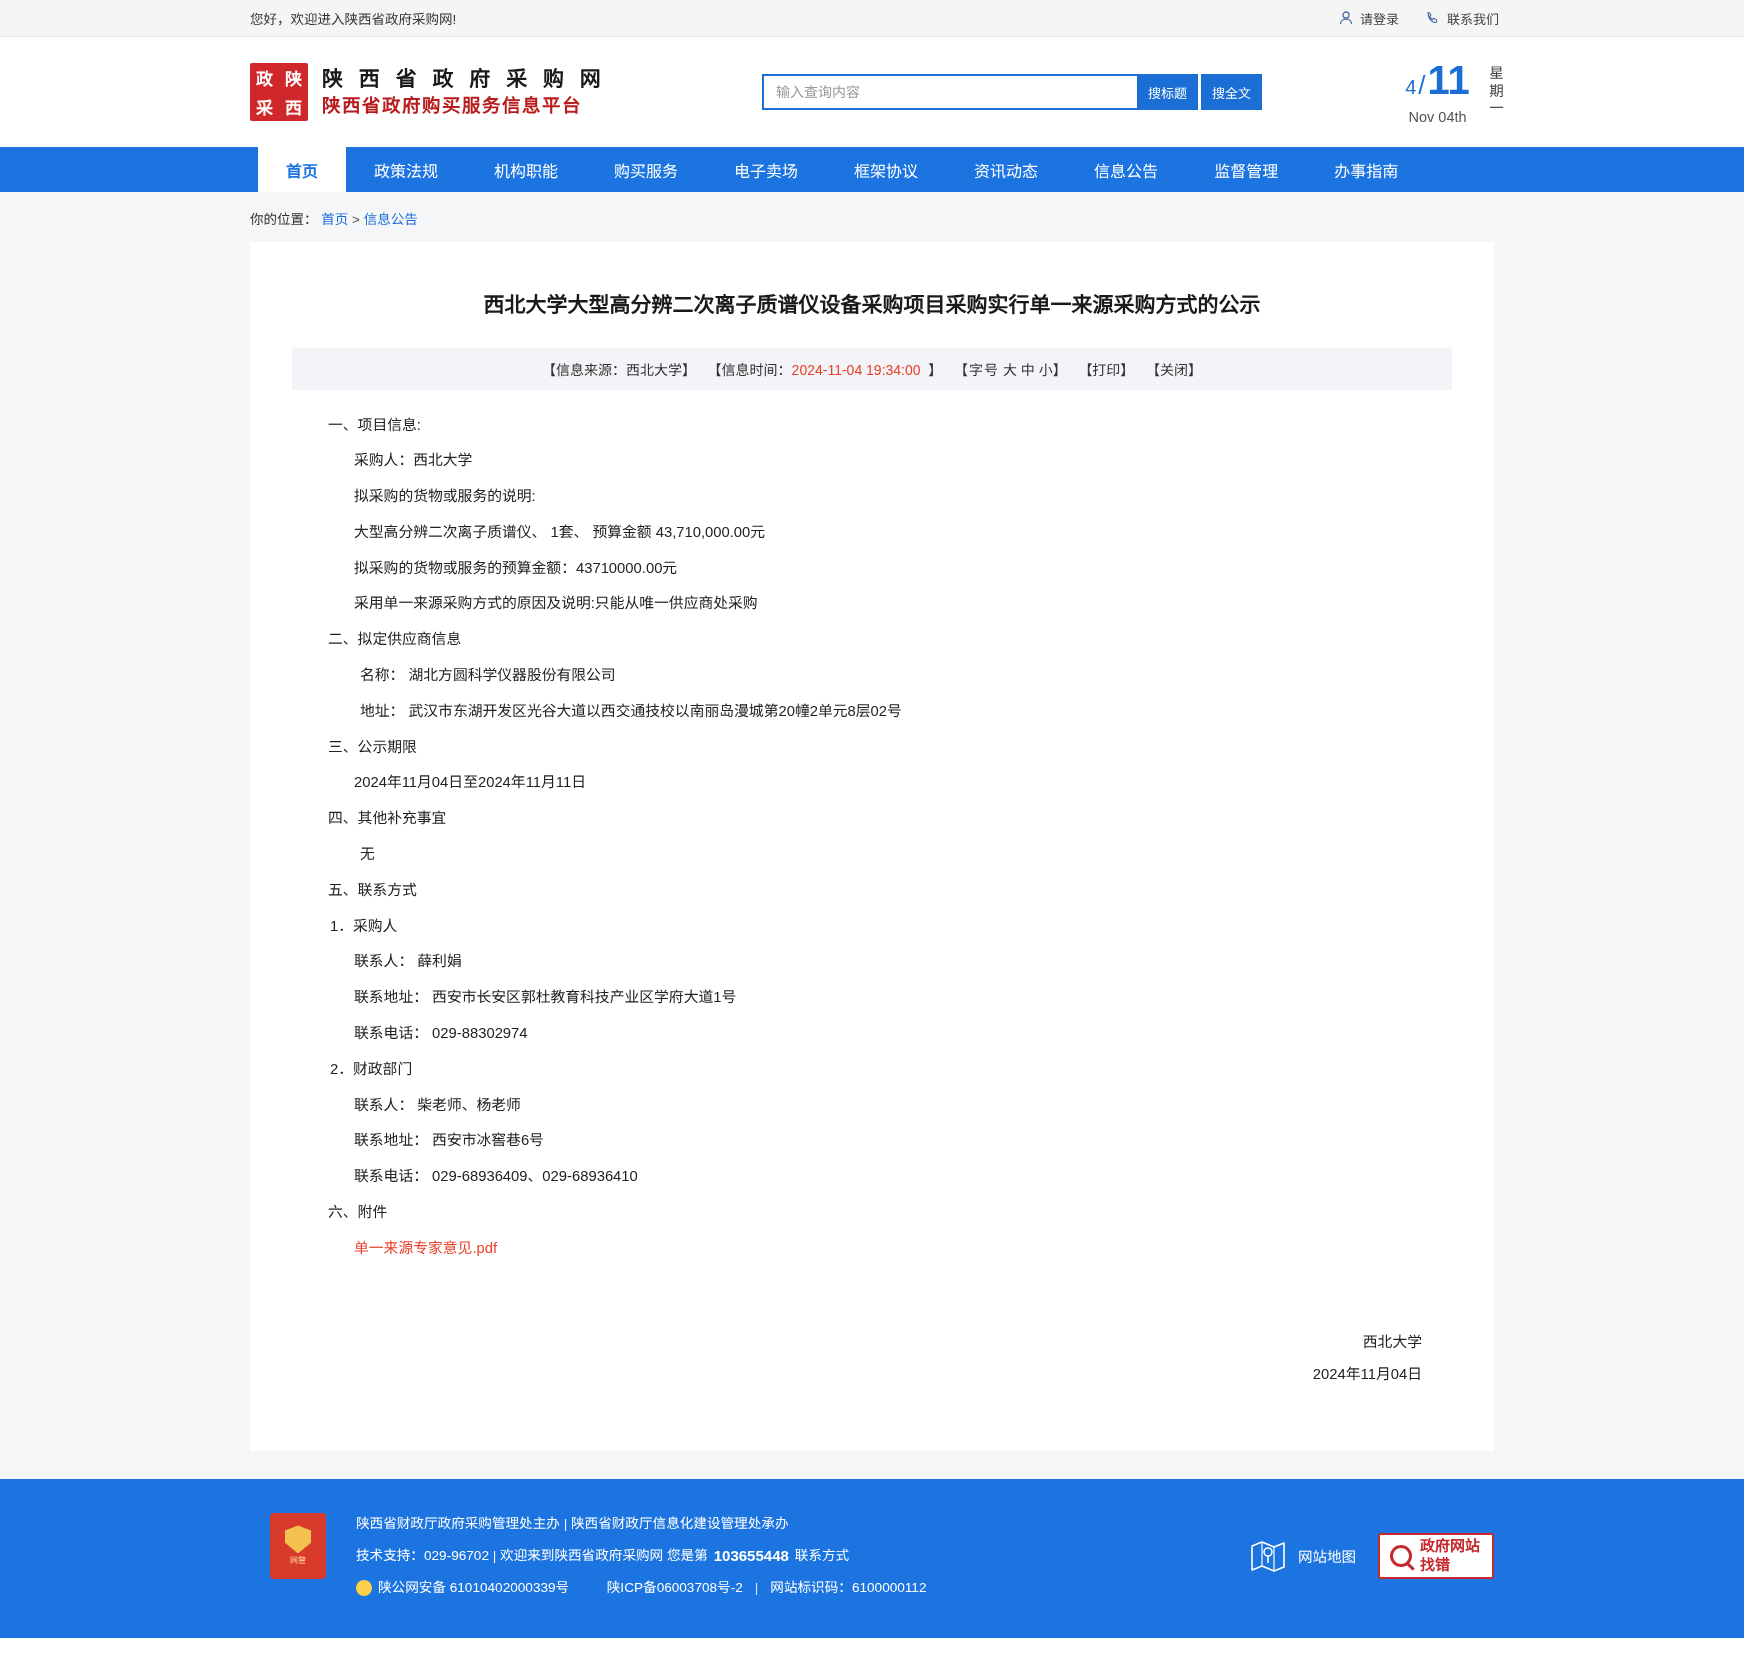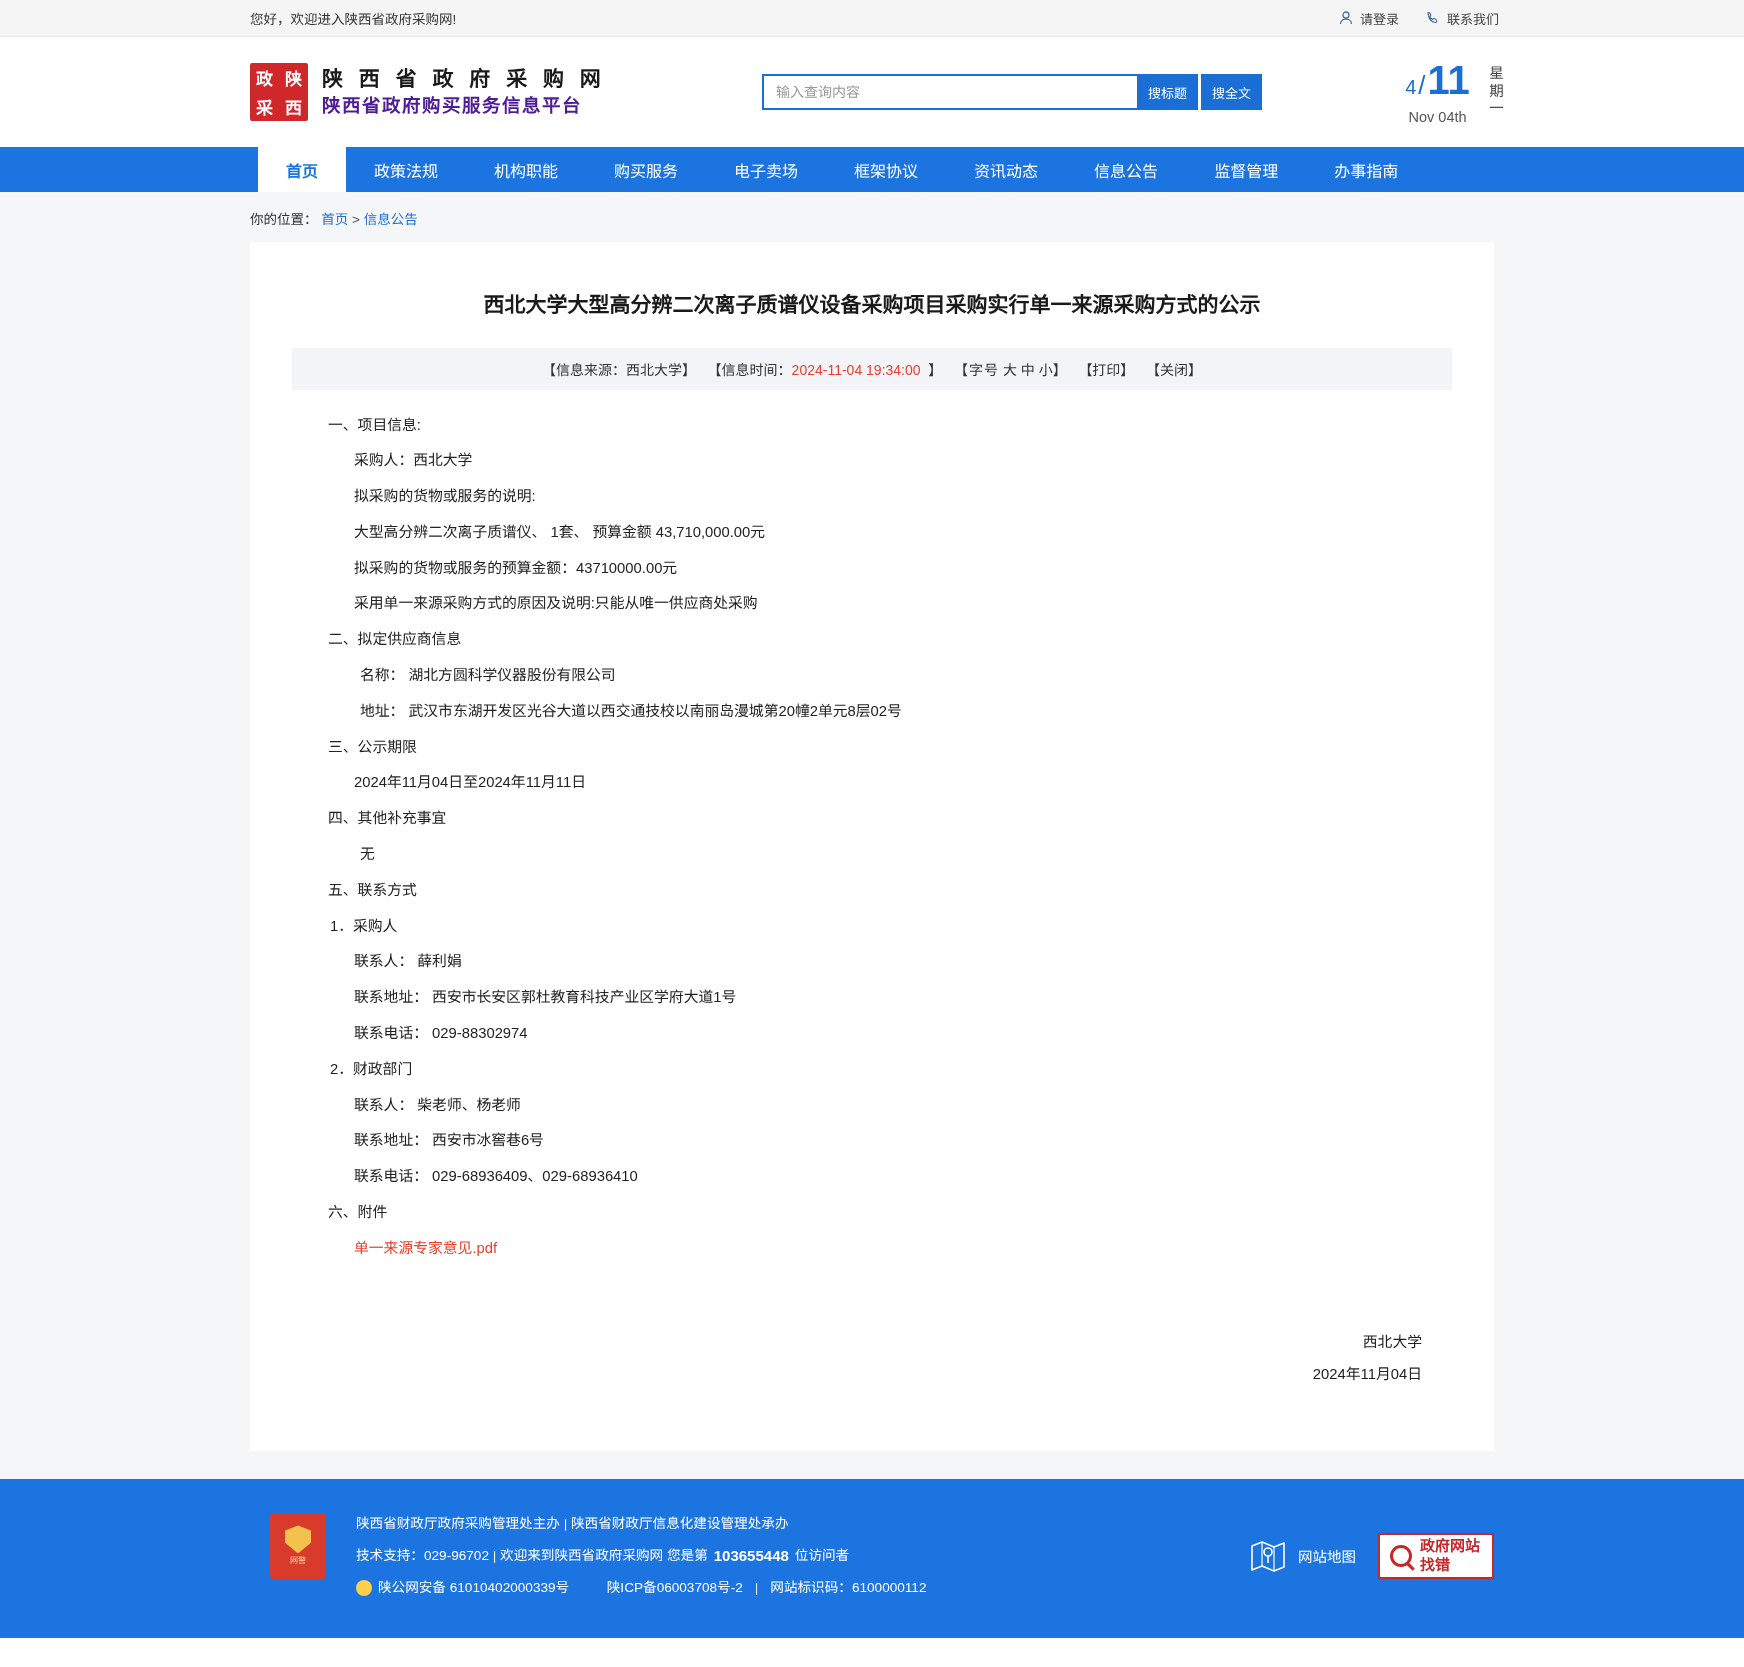--- a/index.html
+++ b/index.html
@@ -53,21 +53,21 @@
     font-weight: bold;
     letter-spacing: 0;
     border-radius: 2px;
     font-family: "DejaVu Sans", sans-serif;
   }
   .logo-text-1 {
     font-size: 21px; font-weight: bold; color: #1a1a1a; letter-spacing: 5px;
     line-height: 1.35;
   }
   .logo-text-2 {
-    font-size: 18.5px; font-weight: bold; color: #4c1d95; letter-spacing: 1.5px;
+    font-size: 18.5px; font-weight: bold; color: #b91c1c; letter-spacing: 1.5px;
     line-height: 1.35;
   }
 
   .search-area {
     position: absolute;
     left: 762px; top: 50%;
     transform: translateY(-50%);
     display: flex;
     align-items: stretch;
     height: 36px;
@@ -419,21 +419,21 @@
       <div class="shield"></div>
       <div>网警</div>
     </div>
     <div class="footer-text">
       <div class="footer-line">
         <span>陕西省财政厅政府采购管理处主办 | 陕西省财政厅信息化建设管理处承办</span>
       </div>
       <div class="footer-line">
         <span>技术支持：029-96702 | 欢迎来到陕西省政府采购网 您是第</span>
         <span class="big-num">103655448</span>
-        <span>位访问者</span>
+        <span>联系方式</span>
       </div>
       <div class="footer-line">
         <span class="mini-icon"></span>
         <span>陕公网安备 61010402000339号</span>
         <span class="sep">　</span>
         <span>陕ICP备06003708号-2</span>
         <span class="sep">|</span>
         <span>网站标识码：6100000112</span>
       </div>
     </div>

